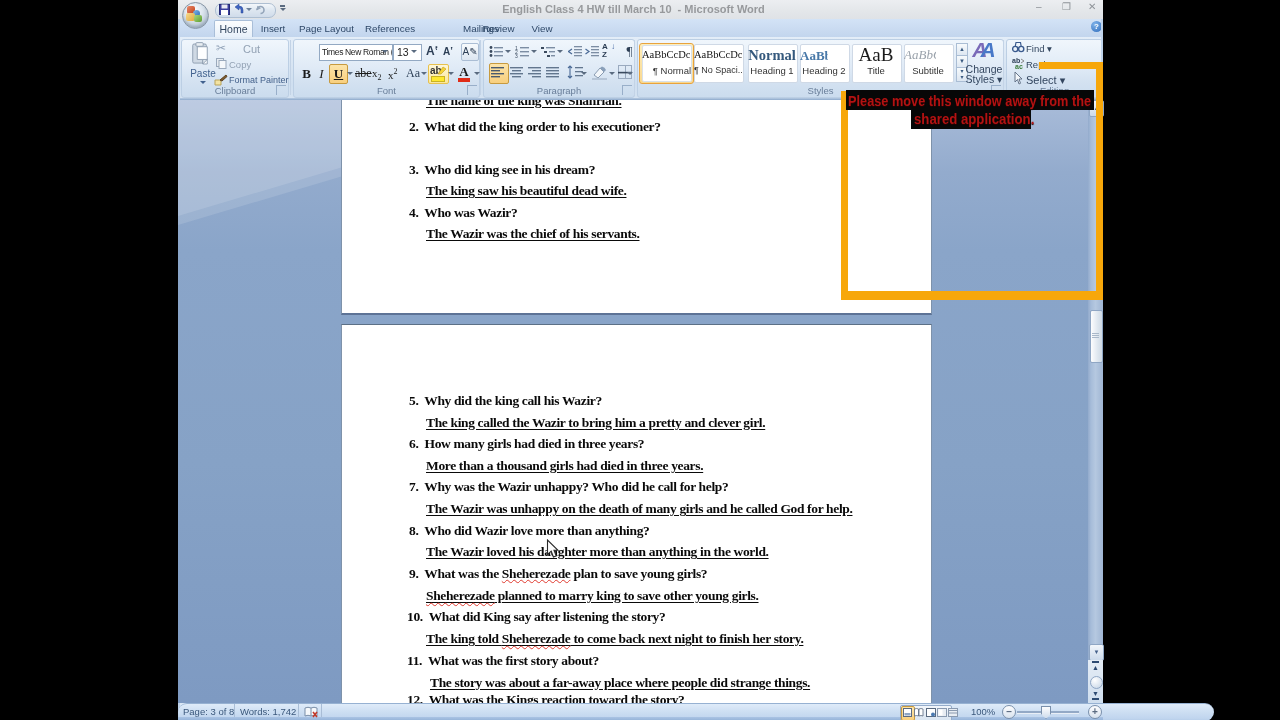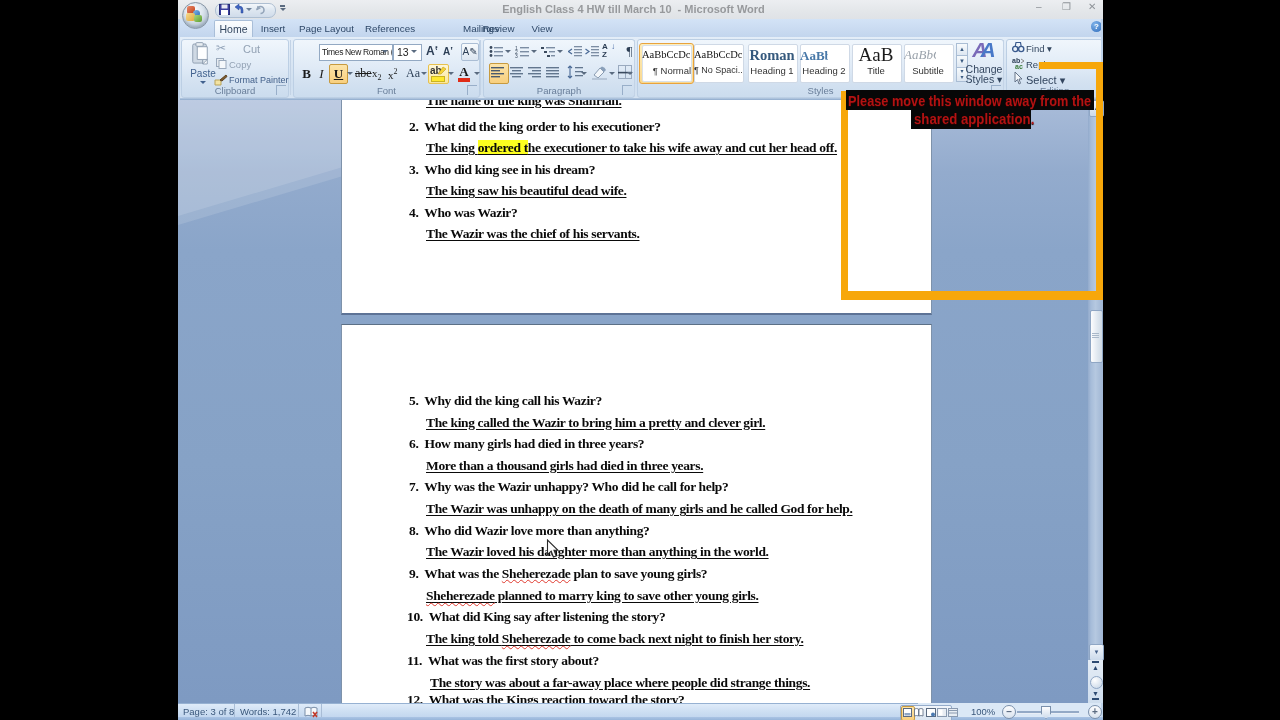--- a/index.html
+++ b/index.html
@@ -43,24 +43,24 @@
     border:1px solid #7e92aa;border-top-color:#5c7086;border-bottom:2px solid #5d7396;}
   .doctext{position:absolute;font-family:"Liberation Serif", serif;font-size:13.5px;
     color:#0a0a0a;white-space:nowrap;letter-spacing:-0.35px;font-weight:bold;}
   .ans{text-decoration:underline;text-underline-offset:2px;}
   .sq{text-decoration:underline wavy #e03a2f;text-decoration-thickness:1px;text-underline-offset:1px;}
   .sqa{text-decoration:underline wavy #e03a2f;text-decoration-thickness:1px;text-underline-offset:2px;}
   
   #vscroll{position:absolute;left:910px;top:100px;width:15px;height:603px;
     background:linear-gradient(90deg,#93abcc 0%,#a6bcd9 20%,#b5c8e0 50%,#9fb5d3 100%);}
   
-  #statusbar{position:absolute;left:0;top:703px;width:740px;height:17px;
+  #statusbar{position:absolute;left:0;top:703px;width:1036px;height:17px;
     border-top:1px solid #96b1d2;
     background:linear-gradient(180deg,#dfebf9 0%,#cfe0f3 40%,#c0d5ee 85%,#b3cbe8 100%);
-    font-size:9.5px;color:#3a577b;}
+    font-size:9.5px;color:#3a577b;border-radius:9px;}
   
   .orange{position:absolute;background:#f7a70a;}
   #ov-strip1{position:absolute;left:846px;top:90px;width:248px;height:20px;background:#070707;}
   #ov-strip2{position:absolute;left:911px;top:110px;width:120px;height:19px;background:#070707;}
   .ovtext{color:#b31212;font-weight:bold;font-size:15px;white-space:nowrap;
     text-shadow:0 1px 1px #2a0000;}
 </style>
 </head>
 <body>
 <div id="app">
@@ -268,21 +268,21 @@
   </div>
   <div class="abs" style="left:461px;top:43px;width:53px;height:39px;border:1.5px solid #e8a33d;border-radius:3px;
     background:linear-gradient(#fdeebc,#f9d88f);"></div>
   <div class="abs" style="left:464px;top:45px;width:48px;height:35px;background:#fff;border:1px solid #d8e0ea;border-radius:2px;"></div>
   <div class="abs" style="left:464px;top:49px;width:48px;text-align:center;font-family:'Liberation Serif',serif;font-size:10.5px;color:#111;white-space:nowrap;overflow:hidden;">AaBbCcDc</div>
   <div class="abs" style="left:464px;top:65px;width:60px;text-align:center;font-size:9.5px;color:#333;white-space:nowrap;overflow:hidden;">¶ Normal</div>
   <div class="abs" style="left:516px;top:44px;width:48px;height:37px;background:#fff;border:1px solid #cfd9e6;border-radius:2px;"></div>
   <div class="abs" style="left:516px;top:49px;width:48px;text-align:center;font-family:'Liberation Serif',serif;font-size:10.5px;color:#111;white-space:nowrap;overflow:hidden;">AaBbCcDc</div>
   <div class="abs" style="left:516px;top:65px;width:48px;text-align:center;font-size:9px;color:#333;white-space:nowrap;overflow:hidden;">¶ No Spaci...</div>
   <div class="abs" style="left:570px;top:44px;width:48px;height:37px;background:#fff;border:1px solid #cfd9e6;border-radius:2px;"></div>
-  <div class="abs" style="left:570px;top:47px;width:48px;text-align:center;font-family:'Liberation Serif',serif;font-size:14.5px;font-weight:bold;color:#35597d;white-space:nowrap;overflow:hidden;">Roman</div>
+  <div class="abs" style="left:570px;top:47px;width:48px;text-align:center;font-family:'Liberation Serif',serif;font-size:14.5px;font-weight:bold;color:#35597d;white-space:nowrap;overflow:hidden;">Normal</div>
   <div class="abs" style="left:570px;top:65px;width:48px;text-align:center;font-size:9.5px;color:#333;white-space:nowrap;overflow:hidden;">Heading 1</div>
   <div class="abs" style="left:622px;top:44px;width:48px;height:37px;background:#fff;border:1px solid #cfd9e6;border-radius:2px;"></div>
   <div class="abs" style="left:622px;top:48px;width:28px;text-align:center;font-family:'Liberation Serif',serif;font-size:13px;font-weight:bold;color:#4878a8;white-space:nowrap;overflow:hidden;">AaBbCc</div>
   <div class="abs" style="left:622px;top:65px;width:48px;text-align:center;font-size:9.5px;color:#333;white-space:nowrap;overflow:hidden;">Heading 2</div>
   <div class="abs" style="left:674px;top:44px;width:48px;height:37px;background:#fff;border:1px solid #cfd9e6;border-radius:2px;"></div>
   <div class="abs" style="left:674px;top:44px;width:48px;text-align:center;font-family:'Liberation Serif',serif;font-size:19px;color:#1a1a1a;white-space:nowrap;overflow:hidden;">AaB</div>
   <div class="abs" style="left:674px;top:65px;width:48px;text-align:center;font-size:9.5px;color:#333;white-space:nowrap;overflow:hidden;">Title</div>
   <div class="abs" style="left:726px;top:44px;width:48px;height:37px;background:#fff;border:1px solid #cfd9e6;border-radius:2px;"></div>
   <div class="abs" style="left:726px;top:47px;width:32px;text-align:center;font-family:'Liberation Serif',serif;font-size:13px;font-style:italic;color:#9aa2ab;white-space:nowrap;overflow:hidden;">AaBbCʱ</div>
   <div class="abs" style="left:726px;top:65px;width:48px;text-align:center;font-size:9.5px;color:#333;white-space:nowrap;overflow:hidden;">Subtitle</div>
@@ -322,21 +322,20 @@
   <div class="abs" style="left:848px;top:74px;font-size:11px;color:#33465f;">Select ▾</div>
   <div class="abs" style="left:0;top:19px;width:2px;height:698px;background:#bfd3ea;"></div>
   <div class="abs" style="left:923px;top:19px;width:2px;height:698px;background:#bfd3ea;"></div>
   <div id="docarea">
     <div id="sheen1"></div>
       <div id="sheen2"></div>
     <div class="page" style="top:-95px;height:307px;"></div>
     <div class="page" style="top:224px;height:600px;"></div>
     <div class="doctext ans" style="left:248px;top:-7px;">The name of the king was Shahriah.</div>
     <div class="doctext" style="left:231px;top:18.5px;">2.&nbsp; What did the king order to his executioner?</div>
-    <div class="doctext ans" style="left:248px;top:40px;">The king <span style="background:#fdff1f;">ordered t</span>he executioner to take his wife away and cut her head off.</div>
     <div class="doctext" style="left:231px;top:61.5px;">3.&nbsp; Who did king see in his dream?</div>
     <div class="doctext ans" style="left:248px;top:83px;">The king saw his beautiful dead wife.</div>
     <div class="doctext" style="left:231px;top:105px;">4.&nbsp; Who was Wazir?</div>
     <div class="doctext ans" style="left:248px;top:126px;">The Wazir was the chief of his servants.</div>
     <div class="doctext" style="left:231px;top:292.5px;">5.&nbsp; Why did the king call his Wazir?</div>
     <div class="doctext ans" style="left:248px;top:314.5px;">The king called the Wazir to bring him a pretty and clever girl.</div>
     <div class="doctext" style="left:231px;top:336px;">6.&nbsp; How many girls had died in three years?</div>
     <div class="doctext ans" style="left:248px;top:358px;">More than a thousand girls had died in three years.</div>
     <div class="doctext" style="left:231px;top:379px;">7.&nbsp; Why was the Wazir unhappy? Who did he call for help?</div>
     <div class="doctext ans" style="left:248px;top:401px;">The Wazir was unhappy on the death of many girls and he called God for help.</div>

